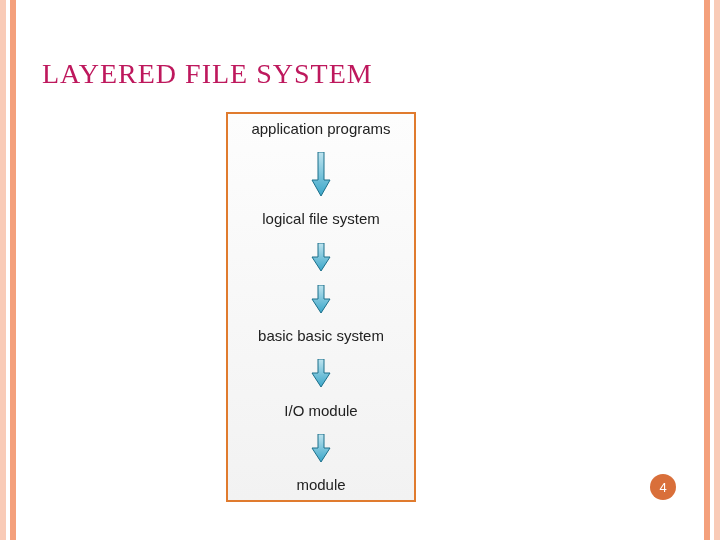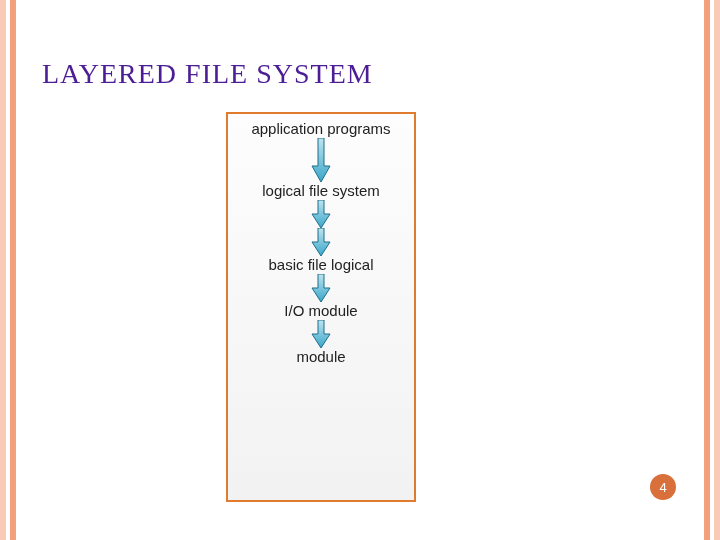--- a/index.html
+++ b/index.html
@@ -33,36 +33,36 @@
   .side-bars.left  .bar.inner { left: 10px; }
   .side-bars.right .bar.outer { right: 0; }
   .side-bars.right .bar.inner { right: 10px; }
 
   .title {
     position: absolute;
     left: 42px;
     top: 58px;
     font-size: 28px;
     letter-spacing: 1px;
-    color: #4c1d95;
+    color: #be185d;
     font-variant: small-caps;
   }
 
   .diagram-box {
     position: absolute;
     left: 226px;
     top: 112px;
     width: 190px;
     height: 390px;
     border: 2px solid #e07b2e;
     background: linear-gradient(#fdfdfd, #f2f2f2);
     display: flex;
     flex-direction: column;
     align-items: center;
-    justify-content: flex-start;
+    justify-content: space-between;
     padding: 6px 4px;
     box-sizing: border-box;
     font-family: Arial, Helvetica, sans-serif;
     font-size: 15px;
     color: #222;
   }
   .layer {
     text-align: center;
     line-height: 1.2;
     white-space: nowrap;
@@ -132,21 +132,21 @@
       <svg width="22" height="28" viewBox="0 0 22 28">
       <defs>
         <linearGradient id="g28" x1="0" y1="0" x2="0" y2="1">
           <stop offset="0" stop-color="#bfe4ef"></stop>
           <stop offset="1" stop-color="#3aa6c9"></stop>
         </linearGradient>
       </defs>
       <path d="M8 0 H14 V14 H20 L11 28 L2 14 H8 Z" fill="url(#g28)" stroke="#1b6f8a" stroke-width="1"></path>
     </svg>
     </div>
-    <div class="layer">basic file logical</div>
+    <div class="layer">basic basic system</div>
     <div class="arrow">
       <svg width="22" height="28" viewBox="0 0 22 28">
       <defs>
         <linearGradient id="g28" x1="0" y1="0" x2="0" y2="1">
           <stop offset="0" stop-color="#bfe4ef"></stop>
           <stop offset="1" stop-color="#3aa6c9"></stop>
         </linearGradient>
       </defs>
       <path d="M8 0 H14 V14 H20 L11 28 L2 14 H8 Z" fill="url(#g28)" stroke="#1b6f8a" stroke-width="1"></path>
     </svg>

